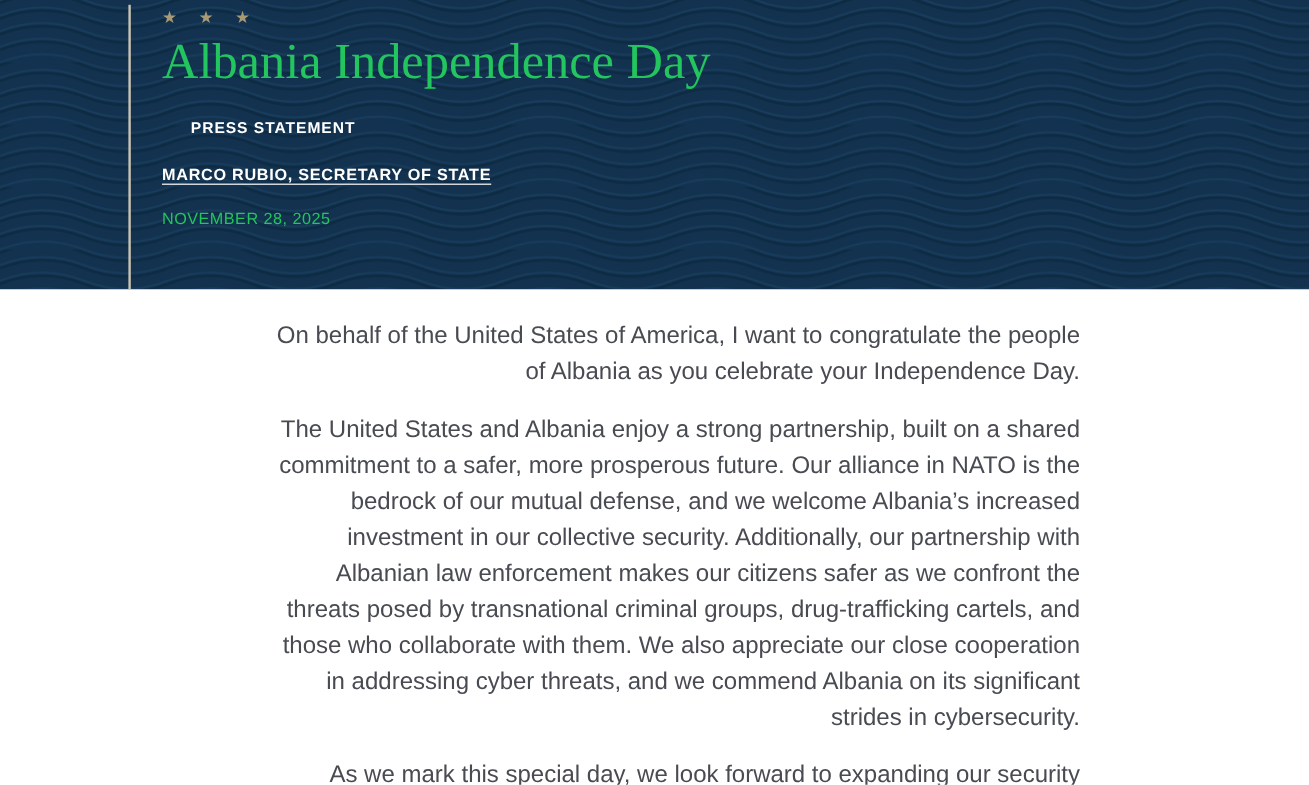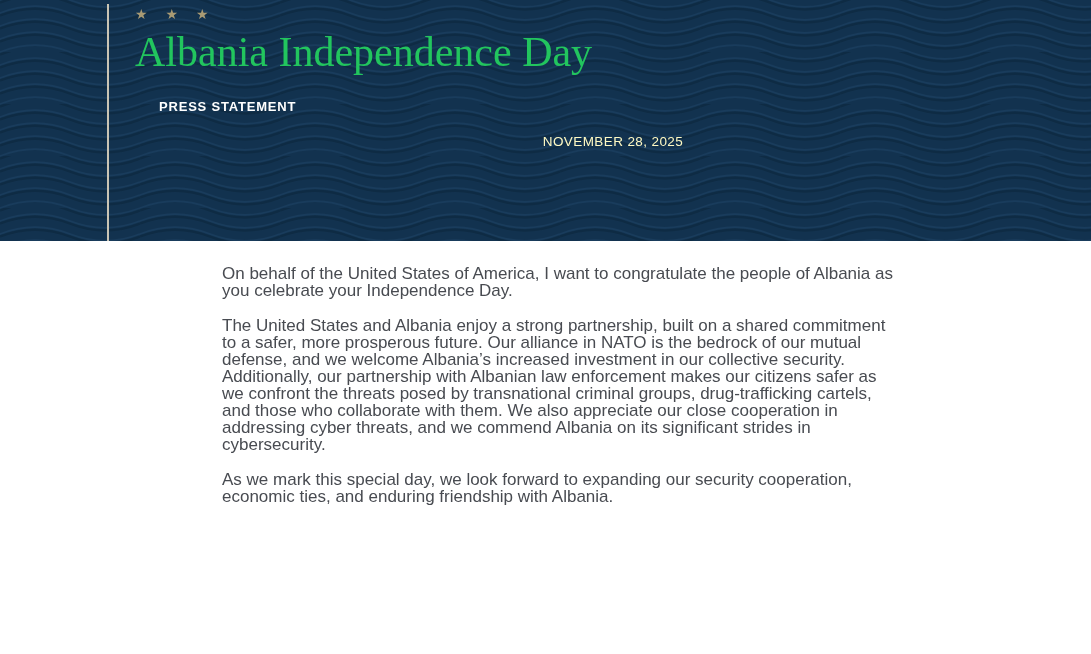--- a/index.html
+++ b/index.html
@@ -74,35 +74,35 @@
     text-transform: uppercase;
     text-decoration: underline;
     text-underline-offset: 3px;
     cursor: pointer;
   }
   .pub-date {
     margin-top: 20px;
     font-size: 13.5px;
     font-weight: 400;
     letter-spacing: 0.4px;
-    color: #fef9c3;
+    color: #22c55e;
     text-transform: uppercase;
-    text-align: center;
   }
 
   
   .statement-body {
     margin: 24px 0 0 222px;
     width: 678px;
   }
   .statement-body p {
-    font-size: 17px;
-    line-height: 17px;
+    font-size: 20px;
+    line-height: 30px;
     color: #484b51;
     margin-bottom: 18px;
+    text-align: right;
   }
 </style>
 </head>
 <body>
 
 <header class="hero">
   <svg class="wave-bg" xmlns="http://www.w3.org/2000/svg" width="1091" height="241">
     <defs>
       <pattern id="wavepat" patternUnits="userSpaceOnUse" width="140" height="52">
         <rect width="140" height="52" fill="#12324f"></rect>
@@ -122,20 +122,23 @@
     </defs>
     <rect width="1091" height="241" fill="url(#wavepat)"></rect>
   </svg>
 
   <div class="accent-line"></div>
 
   <div class="hero-content">
     <div class="stars">★ ★ ★</div>
     <h1 class="hero-title">Albania Independence Day</h1>
     <div class="kicker">PRESS STATEMENT</div>
+    <div>
+      <a class="author-link">MARCO RUBIO, SECRETARY OF STATE</a>
+    </div>
     <div class="pub-date">NOVEMBER 28, 2025</div>
   </div>
 </header>
 
 <main class="statement-body">
   <p>On behalf of the United States of America, I want to congratulate the people of Albania as you celebrate your Independence Day.</p>
   <p>The United States and Albania enjoy a strong partnership, built on a shared commitment to a safer, more prosperous future. Our alliance in NATO is the bedrock of our mutual defense, and we welcome Albania’s increased investment in our collective security. Additionally, our partnership with Albanian law enforcement makes our citizens safer as we confront the threats posed by transnational criminal groups, drug-trafficking cartels, and those who collaborate with them. We also appreciate our close cooperation in addressing cyber threats, and we commend Albania on its significant strides in cybersecurity.</p>
   <p>As we mark this special day, we look forward to expanding our security cooperation, economic ties, and enduring friendship with Albania.</p>
 </main>
 

